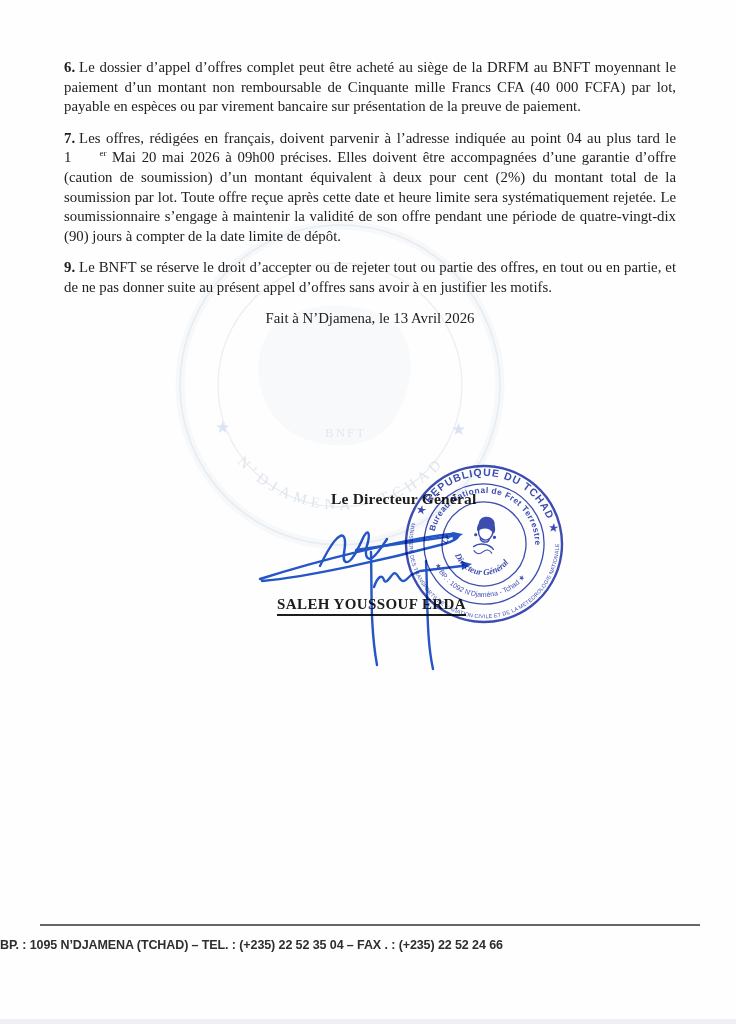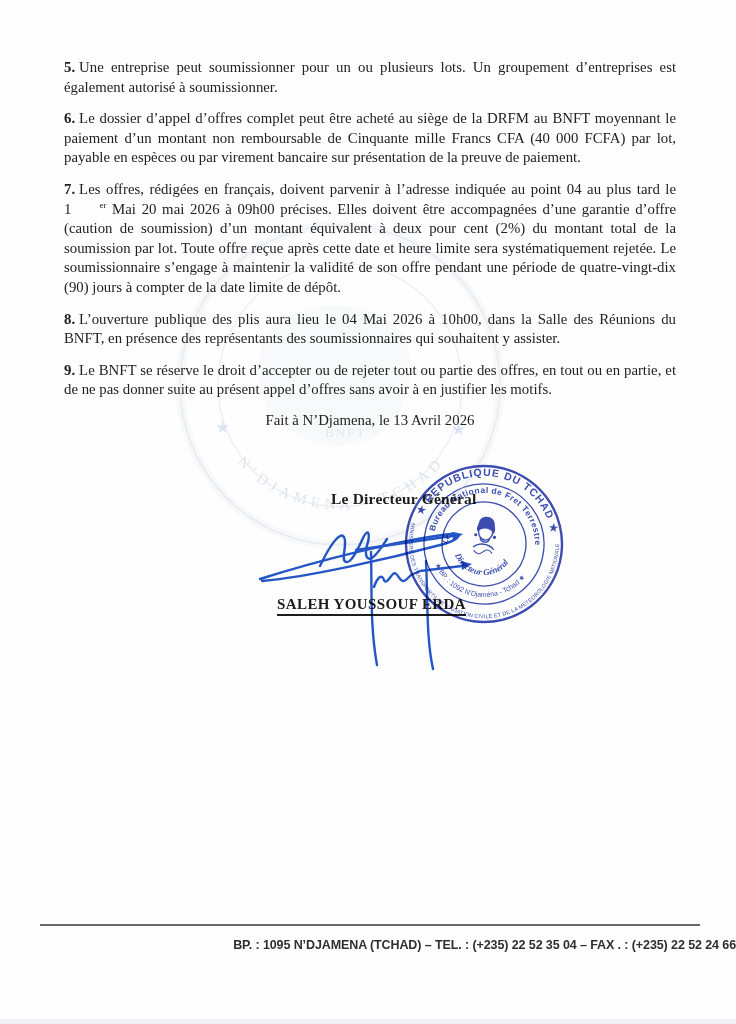--- a/index.html
+++ b/index.html
@@ -14,21 +14,21 @@
   
   .sig-title{position:absolute;left:303px;top:490px;font-size:15.5px;font-weight:bold;color:#1d1d1d;letter-spacing:.2px;margin-left:28px;}
   .sig-name{position:absolute;left:277px;top:596px;font-size:15px;font-weight:bold;color:#1d1d1d;
             letter-spacing:.4px;border-bottom:2px solid #1d1d1d;padding-bottom:1px;}
   
   .watermark{position:absolute;left:175px;top:195px;width:380px;height:380px;pointer-events:none;}
   .stamp{position:absolute;left:397px;top:457px;width:174px;height:174px;mix-blend-mode:multiply;opacity:.92;}
   .signature{position:absolute;left:238px;top:495px;width:300px;height:195px;mix-blend-mode:multiply;}
   
   .footer-rule{position:absolute;left:40px;top:924px;width:660px;height:2px;background:#4c4c4c;opacity:.85;}
-  .footer-text{position:absolute;left:0;top:938px;width:736px;text-align:right;
+  .footer-text{position:absolute;left:0;top:938px;width:736px;text-align:left;
                font-family:"Liberation Sans","DejaVu Sans",sans-serif;font-weight:bold;font-size:12.5px;
                color:#2e2e2e;letter-spacing:-.1px;}
   .page-indicator{position:absolute;right:24px;top:1016px;font-family:"Liberation Sans","DejaVu Sans",sans-serif;
                font-size:22px;color:#9da0a4;letter-spacing:1px;}
   .bottom-strip{position:absolute;left:0;bottom:0;width:736px;height:5px;background:#eef0f3;}
   svg{overflow:visible;}
 </style>
 </head>
 <body>
 
@@ -46,24 +46,22 @@
       <text font-family="Liberation Serif, serif" font-size="15" letter-spacing="5" fill="#bcc9d9" opacity="0.85">
         <textPath href="#wm-bottom" startOffset="50%" text-anchor="middle">N’DJAMENA - TCHAD</textPath>
       </text>
       <text x="-40" y="52" font-family="Liberation Serif, serif" font-size="13" letter-spacing="2" fill="#c2cdda" opacity="0.8">BNFT</text>
       <text x="-150" y="48" font-size="17" fill="#b5c9e6" opacity="0.85">★</text>
       <text x="86" y="50" font-size="17" fill="#b5c9e6" opacity="0.9">★</text>
     </g>
   </svg>
 
   <div class="content">
-    <p class="para"><b class="pnum">5.</b><span>Une entreprise peut soumissionner pour un ou plusieurs lots. Un groupement d’entreprises est également autorisé à soumissionner.</span><sup></sup><span></span></p>
     <p class="para"><b class="pnum">6.</b><span>Le dossier d’appel d’offres complet peut être acheté au siège de la DRFM au BNFT moyennant le paiement d’un montant non remboursable de Cinquante mille Francs CFA (40 000 FCFA) par lot, payable en espèces ou par virement bancaire sur présentation de la preuve de paiement.</span><sup></sup><span></span></p>
     <p class="para"><b class="pnum">7.</b><span>Les offres, rédigées en français, doivent parvenir à l’adresse indiquée au point 04 au plus tard le 1</span><sup>er</sup><span> Mai 20 mai 2026 à 09h00 précises. Elles doivent être accompagnées d’une garantie d’offre (caution de soumission) d’un montant équivalent à deux pour cent (2%) du montant total de la soumission par lot. Toute offre reçue après cette date et heure limite sera systématiquement rejetée. Le soumissionnaire s’engage à maintenir la validité de son offre pendant une période de quatre-vingt-dix (90) jours à compter de la date limite de dépôt.</span></p>
-    <p class="para"><b class="pnum">8.</b><span>L’ouverture publique des plis aura lieu le 04 Mai 2026 à 10h00, dans la Salle des Réunions du BNFT, en présence des représentants des soumissionnaires qui souhaitent y assister.</span><sup></sup><span></span></p>
     <p class="para"><b class="pnum">9.</b><span>Le BNFT se réserve le droit d’accepter ou de rejeter tout ou partie des offres, en tout ou en partie, et de ne pas donner suite au présent appel d’offres sans avoir à en justifier les motifs.</span><sup></sup><span></span></p>
     <div class="dateline">Fait à N’Djamena, le 13 Avril 2026</div>
   </div>
 
   <div class="sig-title">Le Directeur Général</div>
   <div class="sig-name">SALEH YOUSSOUF ERDA</div>
 
   <svg class="stamp" viewBox="-87 -87 174 174">
     <g transform="rotate(8)" stroke="#2b3daa" fill="#2b3daa">
       <circle cx="0" cy="0" r="78" fill="none" stroke-width="2.4"></circle>

